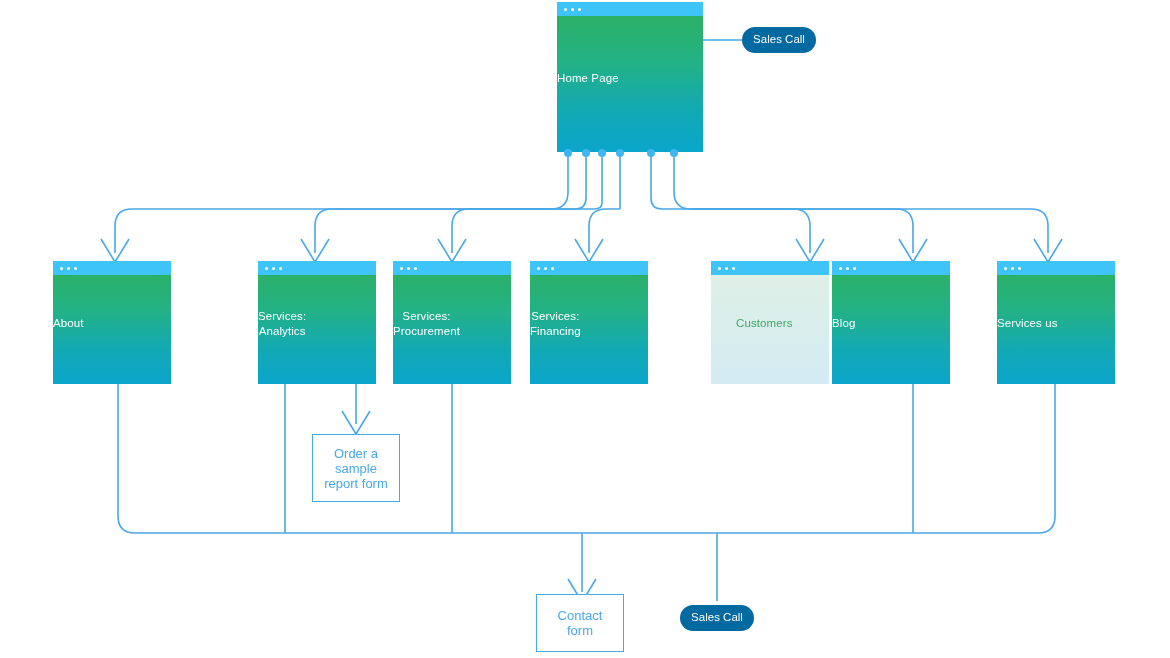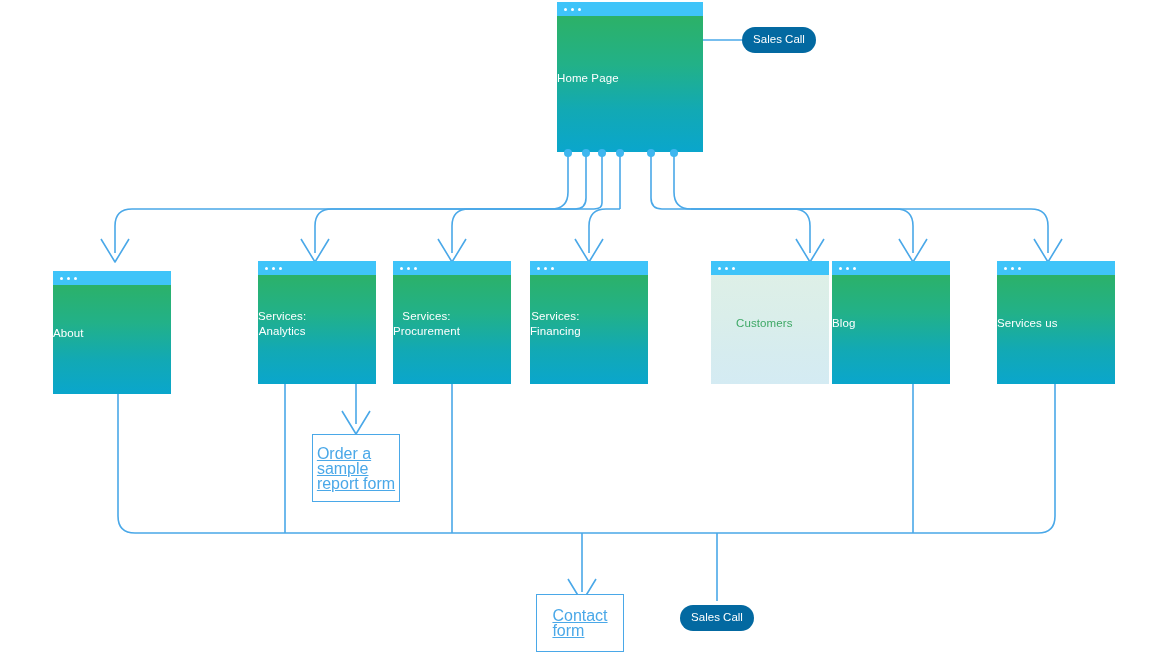--- a/index.html
+++ b/index.html
@@ -83,24 +83,24 @@
     box-sizing: border-box;
     border: 1.4px solid #4aa8e8;
     background: #ffffff;
     display: flex;
     align-items: center;
     justify-content: center;
     z-index: 3;
   }
   .form-box .box-label {
     color: #4aa8e8;
-    font-size: 16px;
+    font-size: 13px;
     line-height: 15px;
+    text-align: center;
     white-space: pre-line;
-    text-decoration: underline;
   }
 
   
   .pill {
     position: absolute;
     box-sizing: border-box;
     background: #0369a1;
     border-radius: 999px;
     display: flex;
     align-items: center;
@@ -166,21 +166,21 @@
 
   <div class="page-card" style="left:557px; top:2px; width:146px; height:150px;">
     <div class="titlebar">
       <i></i>
       <i></i>
       <i></i>
     </div>
     <div class="card-label">Home Page</div>
   </div>
 
-  <div class="page-card" style="left:53px; top:261px; width:118px; height:123px;margin-top:10px;">
+  <div class="page-card" style="left:53px; top:261px; width:118px; height:123px;">
     <div class="titlebar">
       <i></i>
       <i></i>
       <i></i>
     </div>
     <div class="card-label">About</div>
   </div>
 
   <div class="page-card" style="left:258px; top:261px; width:118px; height:123px;">
     <div class="titlebar">

